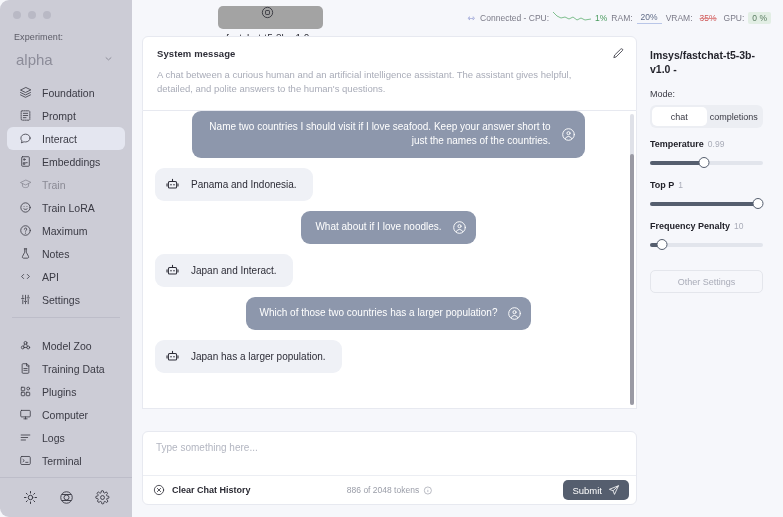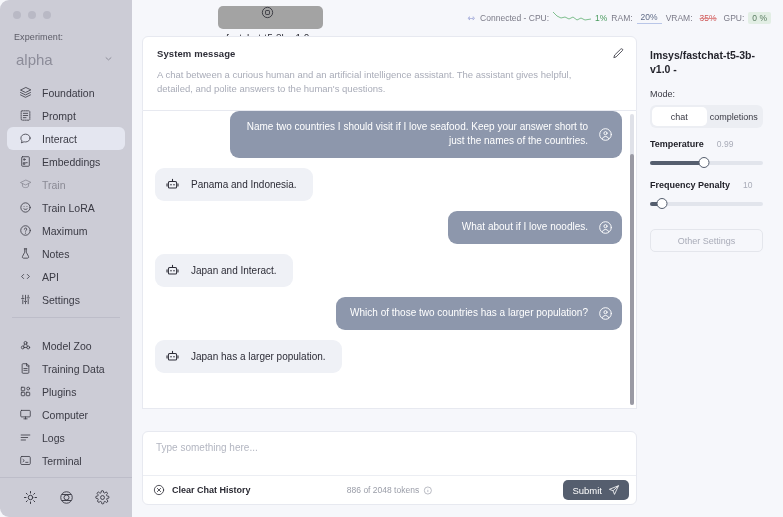--- a/index.html
+++ b/index.html
@@ -178,21 +178,21 @@
     overflow: hidden;
     min-height: 0;
   }
   .chat-scroll {
     position: absolute; inset: 0;
     overflow: hidden;
     padding: 0 14px 0 12px;
   }
   .msg-row { display: flex; margin-bottom: 10px; }
   .msg-row.bot { justify-content: flex-start; }
-  .msg-row.user { justify-content: flex-end; }
+  .msg-row.user { justify-content: center; }
 
   .bubble-bot {
     background: #eff1f6;
     border-radius: 9px;
     padding: 9px 16px 9px 10px;
     display: flex; align-items: center; gap: 11px;
     max-width: 82%;
     font-size: 10px; color: #2c2c36;
   }
   .bubble-user {
@@ -286,21 +286,21 @@
   .seg-opt {
     flex: 1; height: 19px;
     display: flex; align-items: center; justify-content: center;
     font-size: 9px; color: #3a3a44;
     border-radius: 5px;
   }
   .seg-opt.sel { background: #ffffff; }
 
   .sl-group { margin-top: 11px; }
   .sl-head {
-    display: flex; align-items: baseline; gap: 13px;
+    display: flex; align-items: baseline; gap: 4px;
     font-size: 9px; color: #22222a; font-weight: bold;
   }
   .sl-val { font-size: 8.5px; color: #a9acb8; font-weight: normal; }
   .sl-track {
     margin-top: 8px;
     position: relative;
     height: 12px;
   }
   .sl-rail {
     position: absolute; top: 4px; left: 0; right: 0;
@@ -709,20 +709,31 @@
                 <span class="sl-val">0.99</span>
               </div>
               <div class="sl-track">
                 <div class="sl-rail"></div>
                 <div class="sl-fill" style="width:48%"></div>
                 <div class="sl-thumb" style="left:48%"></div>
               </div>
             </div>
             <div class="sl-group">
               <div class="sl-head">
+                <span>Top P</span>
+                <span class="sl-val">1</span>
+              </div>
+              <div class="sl-track">
+                <div class="sl-rail"></div>
+                <div class="sl-fill" style="width:96%"></div>
+                <div class="sl-thumb" style="left:96%"></div>
+              </div>
+            </div>
+            <div class="sl-group">
+              <div class="sl-head">
                 <span>Frequency Penalty</span>
                 <span class="sl-val">10</span>
               </div>
               <div class="sl-track">
                 <div class="sl-rail"></div>
                 <div class="sl-fill" style="width:11%"></div>
                 <div class="sl-thumb" style="left:11%"></div>
               </div>
             </div>
           </div>

